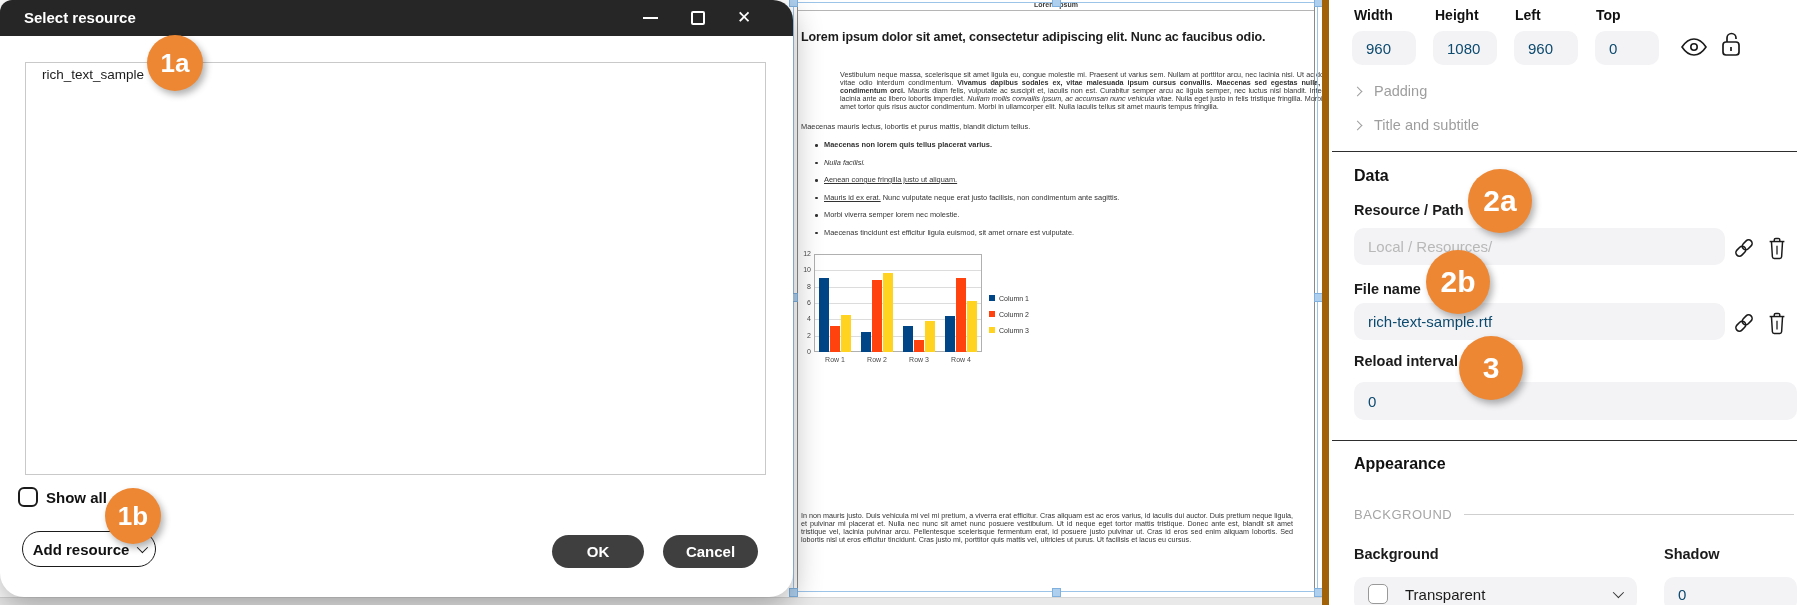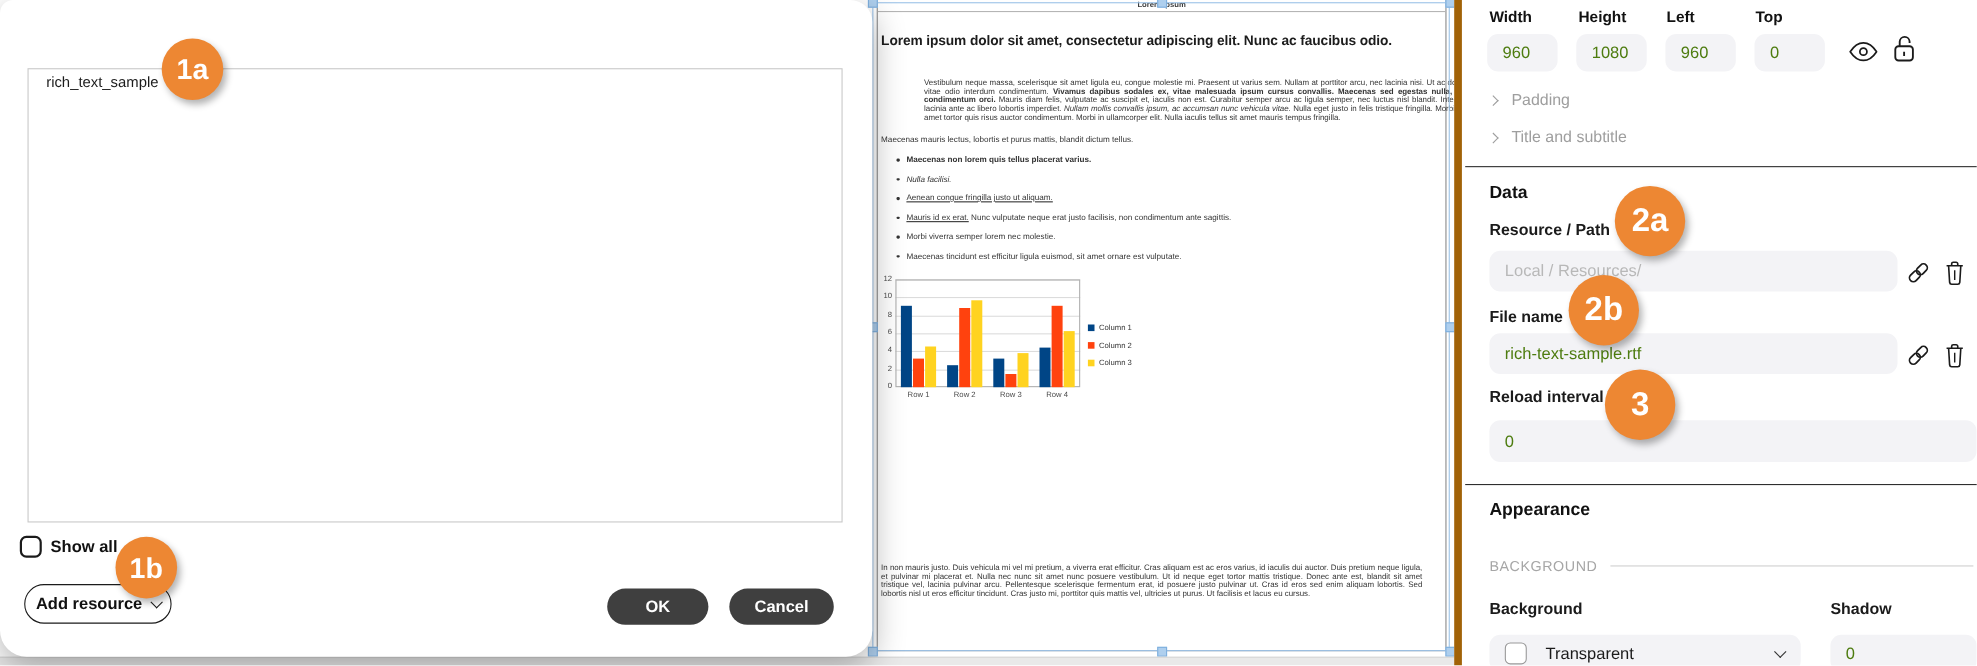--- a/index.html
+++ b/index.html
@@ -84,21 +84,21 @@
   .blg { width:64px; height:64px; font-size:30px; }
   .badge-1a { left:147px; top:35px; } .badge-1b { left:105px; top:488px; }
   .badge-2a { left:1468px; top:169px; } .badge-2b { left:1426px; top:250px; }
   .badge-3 { left:1459px; top:336px; }
 
   
   .panel { position:absolute; left:1322px; top:0; width:475px; height:605px;
     background:#fff; border-left:7px solid #a16207; z-index:6; }
   .pabs { position:absolute; }
   .geo-lbl { font-size:14px; font-weight:600; color:#111; }
-  .pill-input { background:#f3f3f6; border-radius:10px; font-size:15px; color:#4d7c0f;
+  .pill-input { background:#f3f3f6; border-radius:10px; font-size:15px; color:#0c4a6e;
     display:flex; align-items:center; padding-left:14px; }
   .geo-input { width:64px; height:34px; top:31px; }
   .collapse-row { display:flex; align-items:center; gap:13px; color:#9e9e9e;
     font-size:14.5px; cursor:pointer; }
   .chev-right { width:7px; height:7px; border-right:1.6px solid #9e9e9e;
     border-top:1.6px solid #9e9e9e; transform:rotate(45deg); }
   .divider { position:absolute; left:3px; width:472px; height:0;
     border-top:1.5px solid #2e2e2e; }
   .sec-head { font-size:16px; font-weight:700; color:#111; }
   .fld-lbl { font-size:14.5px; font-weight:700; color:#1b1b1b; }
@@ -191,20 +191,32 @@
     <div class="handle" style="left: 1313.5px; top: -2.5px;"></div>
     <div class="handle" style="left: 1313.5px; top: 292.5px;"></div>
     <div class="handle" style="left: 1313.5px; top: 587.5px;"></div>
     <div class="handle" style="left: 1051.5px; top: 587.5px;"></div>
     <div class="handle" style="left: 788.5px; top: 587.5px;"></div>
     <div class="handle" style="left: 788.5px; top: 292.5px;"></div>
   </div>
 <div class="canvas-strip"></div>
 
 <div class="dialog">
+  <div class="titlebar">
+    <div class="title">Select resource</div>
+    <div class="winbtn btn-min">
+        <span class="ic-min"></span>
+      </div>
+    <div class="winbtn btn-max">
+        <span class="ic-max"></span>
+      </div>
+    <div class="winbtn btn-close">
+        <span class="ic-close">✕</span>
+      </div>
+  </div>
   <div class="res-list">
     <div class="res-item">rich_text_sample</div>
   </div>
   <span class="chk showall-chk"></span>
   <span class="showall-lbl">Show all</span>
   <div class="add-btn">
     <span>Add resource</span>
     <span class="chev-down"></span>
   </div>
   <button class="dark-btn ok-btn">OK</button>

